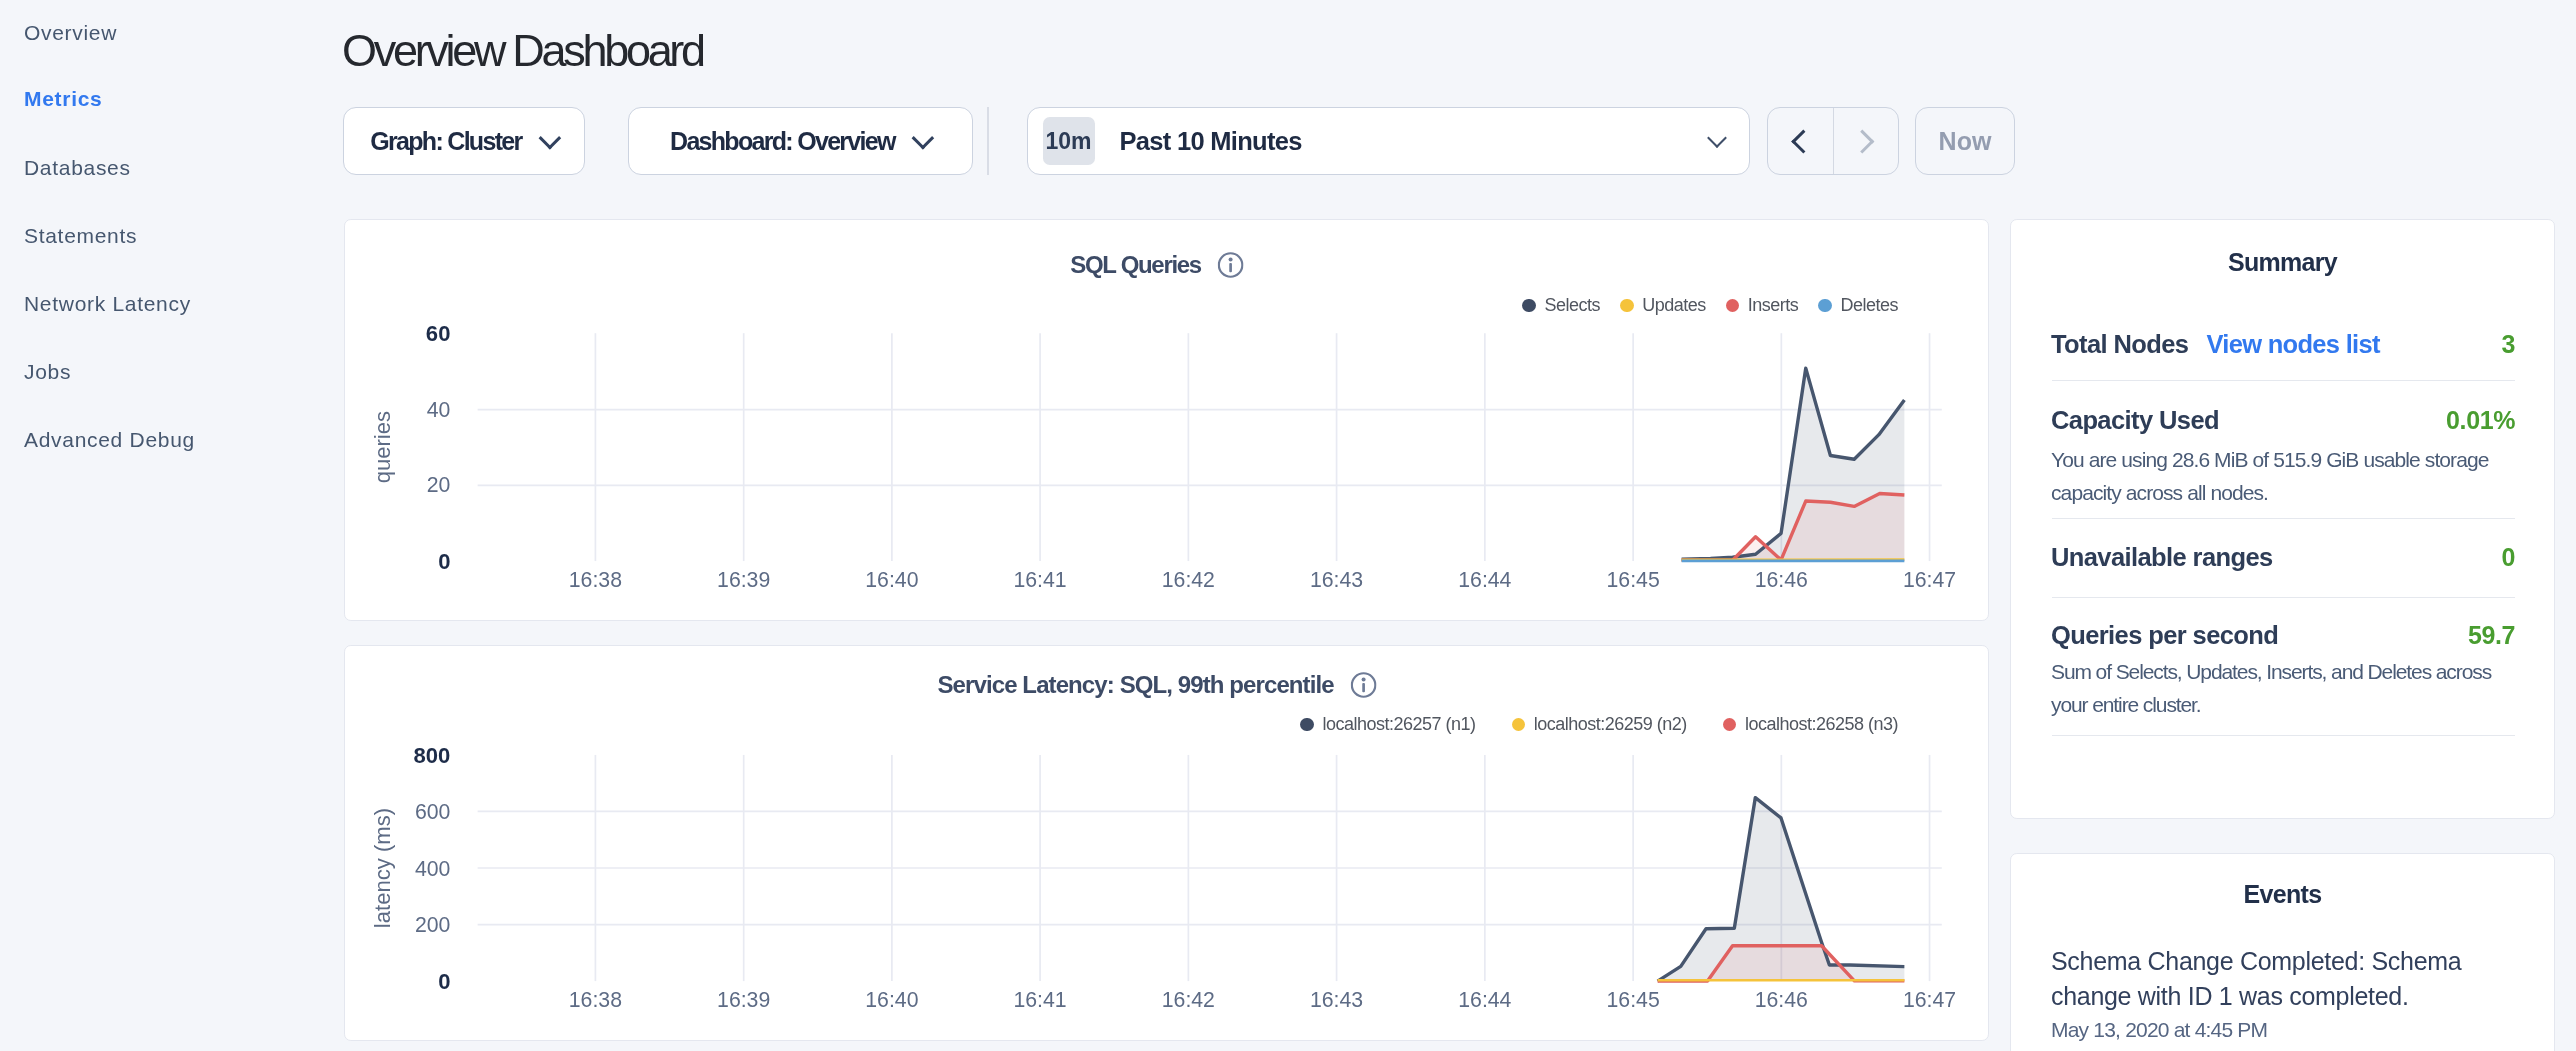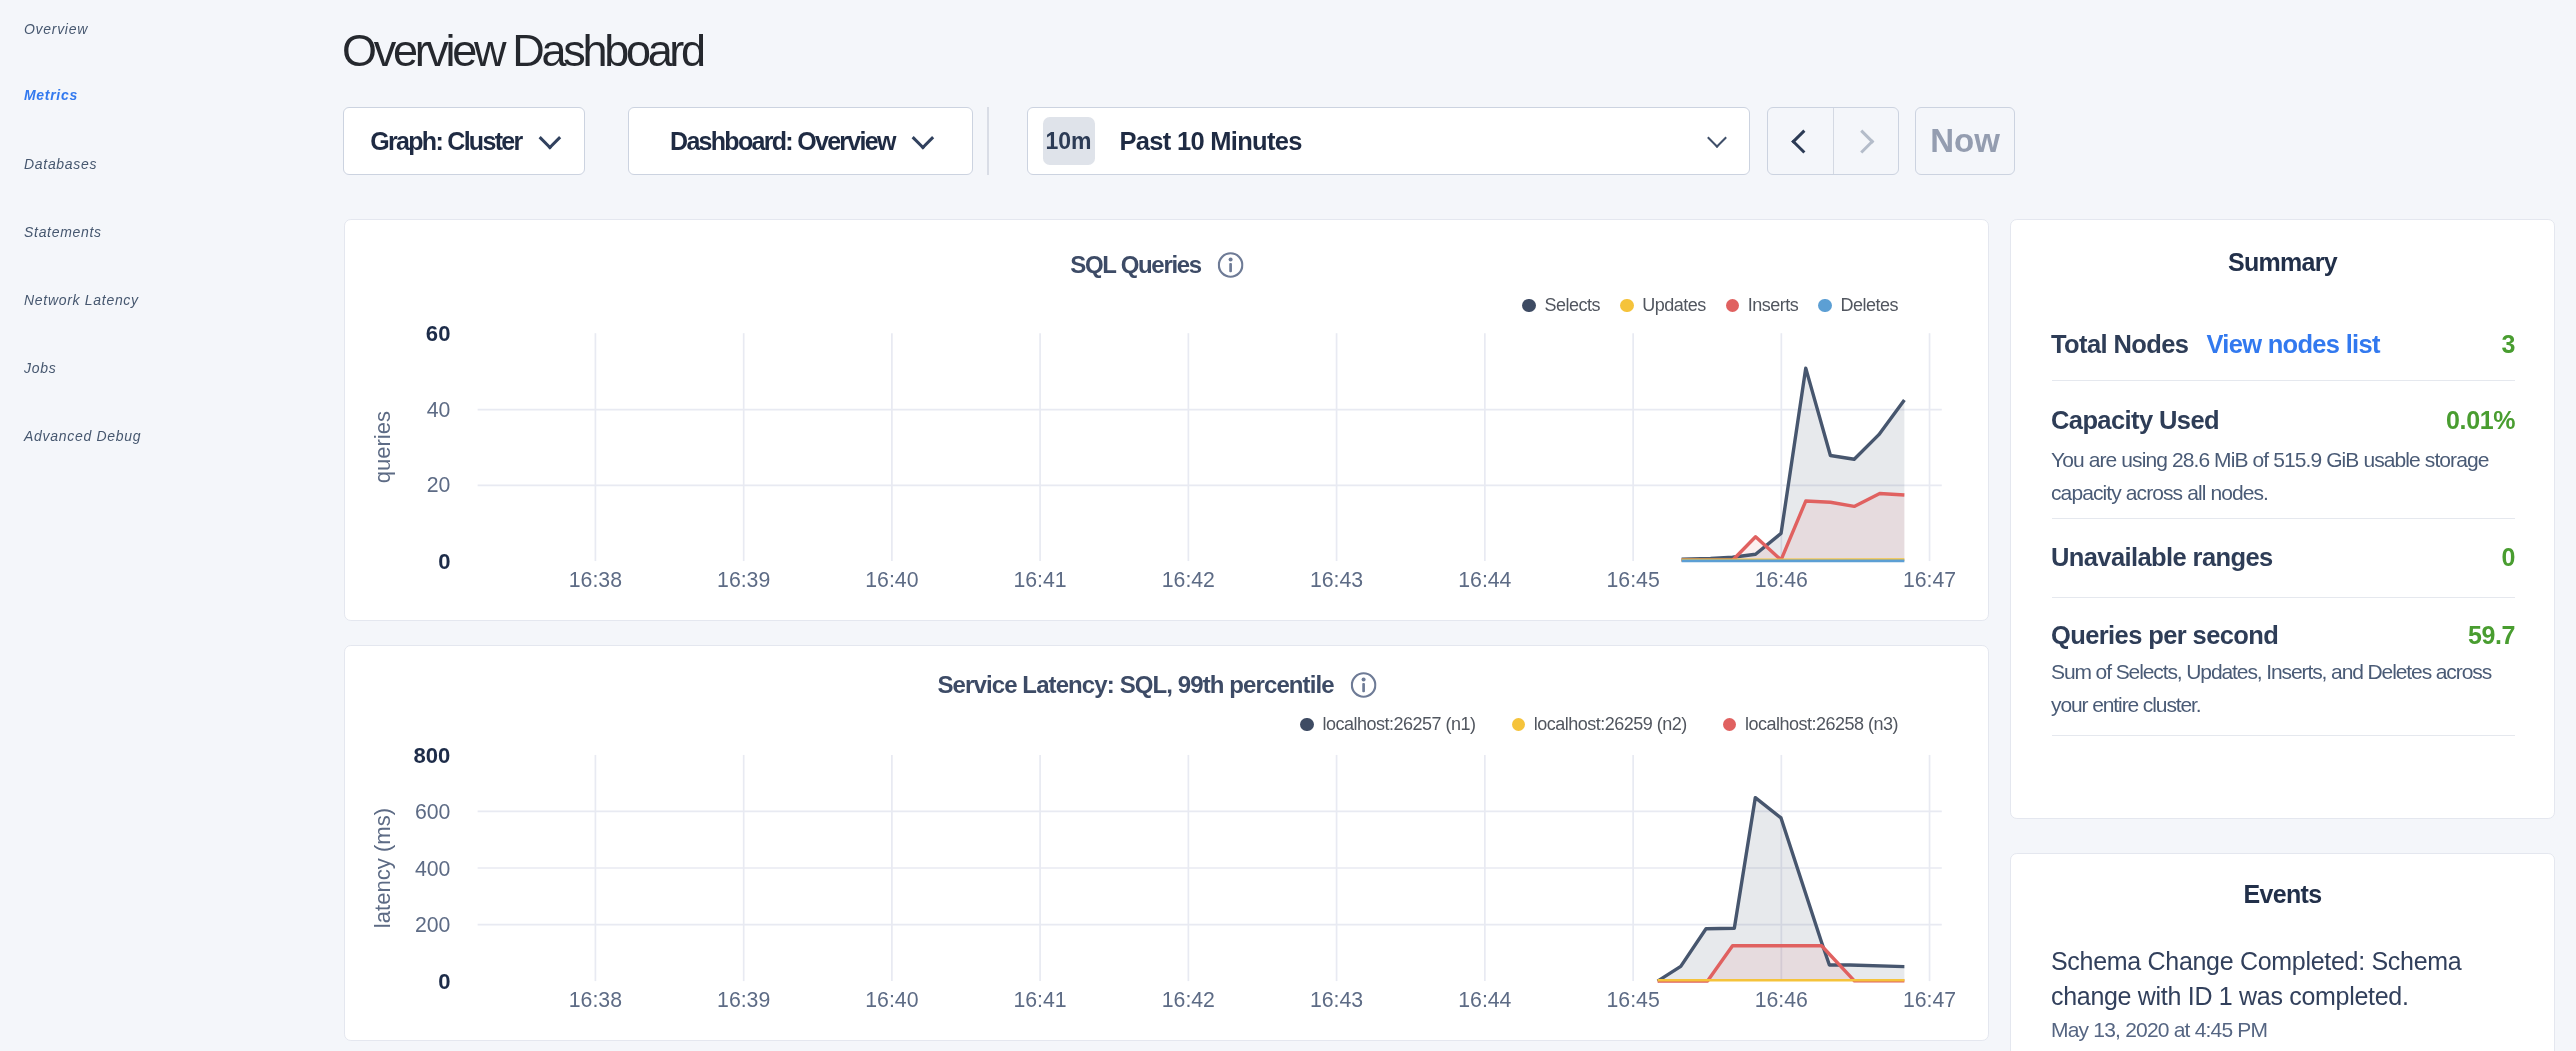--- a/index.html
+++ b/index.html
@@ -1,21 +1,21 @@
 <!DOCTYPE html>
 <html style="font-size:13.6px"><head>
 <meta charset="utf-8">
 <style>
 html,body{margin:0;padding:0;}
 body{width:2576px;height:1051px;background:#f4f6fa;font-family:"Liberation Sans",sans-serif;overflow:hidden;position:relative;}
 .abs{position:absolute;}
-.nav{position:absolute;left:24px;font-size:14px;color:#46576f;letter-spacing:0.7px;font-style:italic;}
+.nav{position:absolute;left:24px;font-size:21px;color:#46576f;letter-spacing:0.7px;}
 .nav.active{color:#3279ef;font-weight:bold;}
 .title{position:absolute;left:342px;top:25px;font-size:45px;color:#25282e;letter-spacing:-3.3px;}
-.ctl{position:absolute;top:107px;height:68px;box-sizing:border-box;border-radius:6px;}
+.ctl{position:absolute;top:107px;height:68px;box-sizing:border-box;border-radius:13px;}
 .sel{background:#fff;border:1.7px solid #ccd3e0;display:flex;align-items:center;justify-content:center;font-weight:bold;font-size:25px;color:#1f2b43;letter-spacing:-1.7px;}
 .chev{display:inline-block;width:12.8px;height:12.8px;border-right:3px solid #31415e;border-bottom:3px solid #31415e;transform:rotate(45deg) translate(-3.4px,-3.4px);margin-left:20.4px;margin-top:3.4px;}
 .panel{position:absolute;background:#fff;border:1.7px solid #e4e7ef;border-radius:6.8px;box-sizing:border-box;}
 .ctitle{position:absolute;width:100%;text-align:center;font-size:26px;font-weight:bold;color:#3d4b66;letter-spacing:-0.4px;}
 .legend{position:absolute;display:flex;align-items:center;gap:20px;font-size:18px;color:#51565f;letter-spacing:-0.5px;}
 .litem{display:flex;align-items:center;gap:8.5px;}
 .dot{width:13.6px;height:13.6px;border-radius:50%;flex:none;}
 .srow{position:absolute;left:40px;right:39px;display:flex;justify-content:space-between;align-items:baseline;}
 .slabel{font-weight:bold;font-size:25.5px;color:#2e3d57;letter-spacing:-0.6px;}
 .sval{font-weight:bold;font-size:25px;color:#499d30;letter-spacing:-0.4px;}
@@ -44,21 +44,21 @@
   <span style="margin-left:auto;margin-right:25.5px;width:12px;height:12px;border-right:2.6px solid #3f4f69;border-bottom:2.6px solid #3f4f69;transform:rotate(45deg);margin-top:-5.1px;"></span>
 </div>
 <div class="ctl" style="left:1767px;width:132px;border:1.7px solid #ccd3e0;display:flex;">
   <div style="flex:1;border-right:1.7px solid #d4d9e3;display:flex;align-items:center;justify-content:center;">
       <span style="width:13.6px;height:13.6px;border-left:3.8px solid #2c3b55;border-bottom:3.8px solid #2c3b55;transform:rotate(45deg);margin-left:6px;"></span>
     </div>
   <div style="flex:1;display:flex;align-items:center;justify-content:center;">
       <span style="width:13.6px;height:13.6px;border-right:3.8px solid #b4bcca;border-top:3.8px solid #b4bcca;transform:rotate(45deg);margin-right:6px;"></span>
     </div>
 </div>
-<div class="ctl" style="left:1915px;width:100px;border:1.7px solid #ccd3e0;display:flex;align-items:center;justify-content:center;font-weight:bold;font-size:33px;color:#949db0;">Now</div>
+<div class="ctl" style="left:1915px;width:100px;border:1.7px solid #ccd3e0;display:flex;align-items:center;justify-content:center;font-weight:bold;font-size:25px;color:#949db0;">Now</div>
 
 <div class="panel" style="left:344px;top:219px;width:1645px;height:402px;">
 <div class="ctitle" style="top:253px;margin-top:-219px;"></div>
 <div style="position:absolute;top:31px;width:100%;display:flex;justify-content:center;align-items:center;gap:17px;transform:translateX(-9.4px);">
   <span style="font-size:24px;font-weight:bold;color:#3d4b66;letter-spacing:-1.3px;">SQL Queries</span>
   <svg width="26" height="26" viewBox="0 0 31 31" style="flex:none;">
         <circle cx="15.5" cy="15.5" r="14" fill="none" stroke="#6e7b96" stroke-width="2.6"></circle>
         <circle cx="15.5" cy="9" r="2.4" fill="#6e7b96"></circle>
         <rect x="13.9" y="13" width="3.2" height="11.2" rx="1.2" fill="#6e7b96"></rect>
       </svg>

